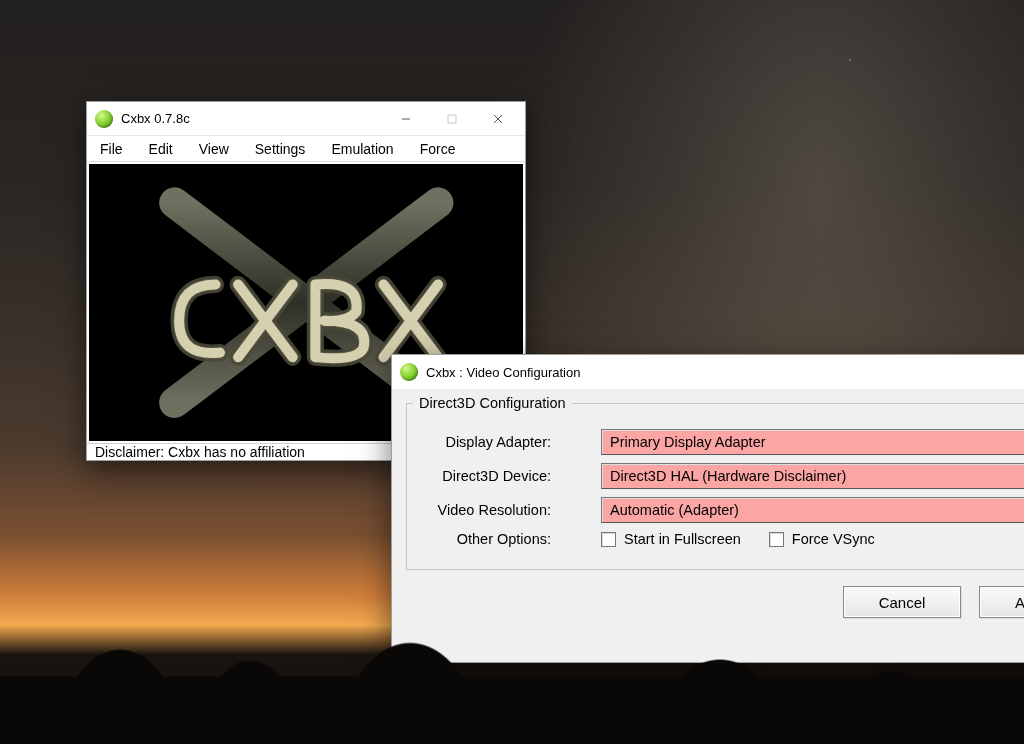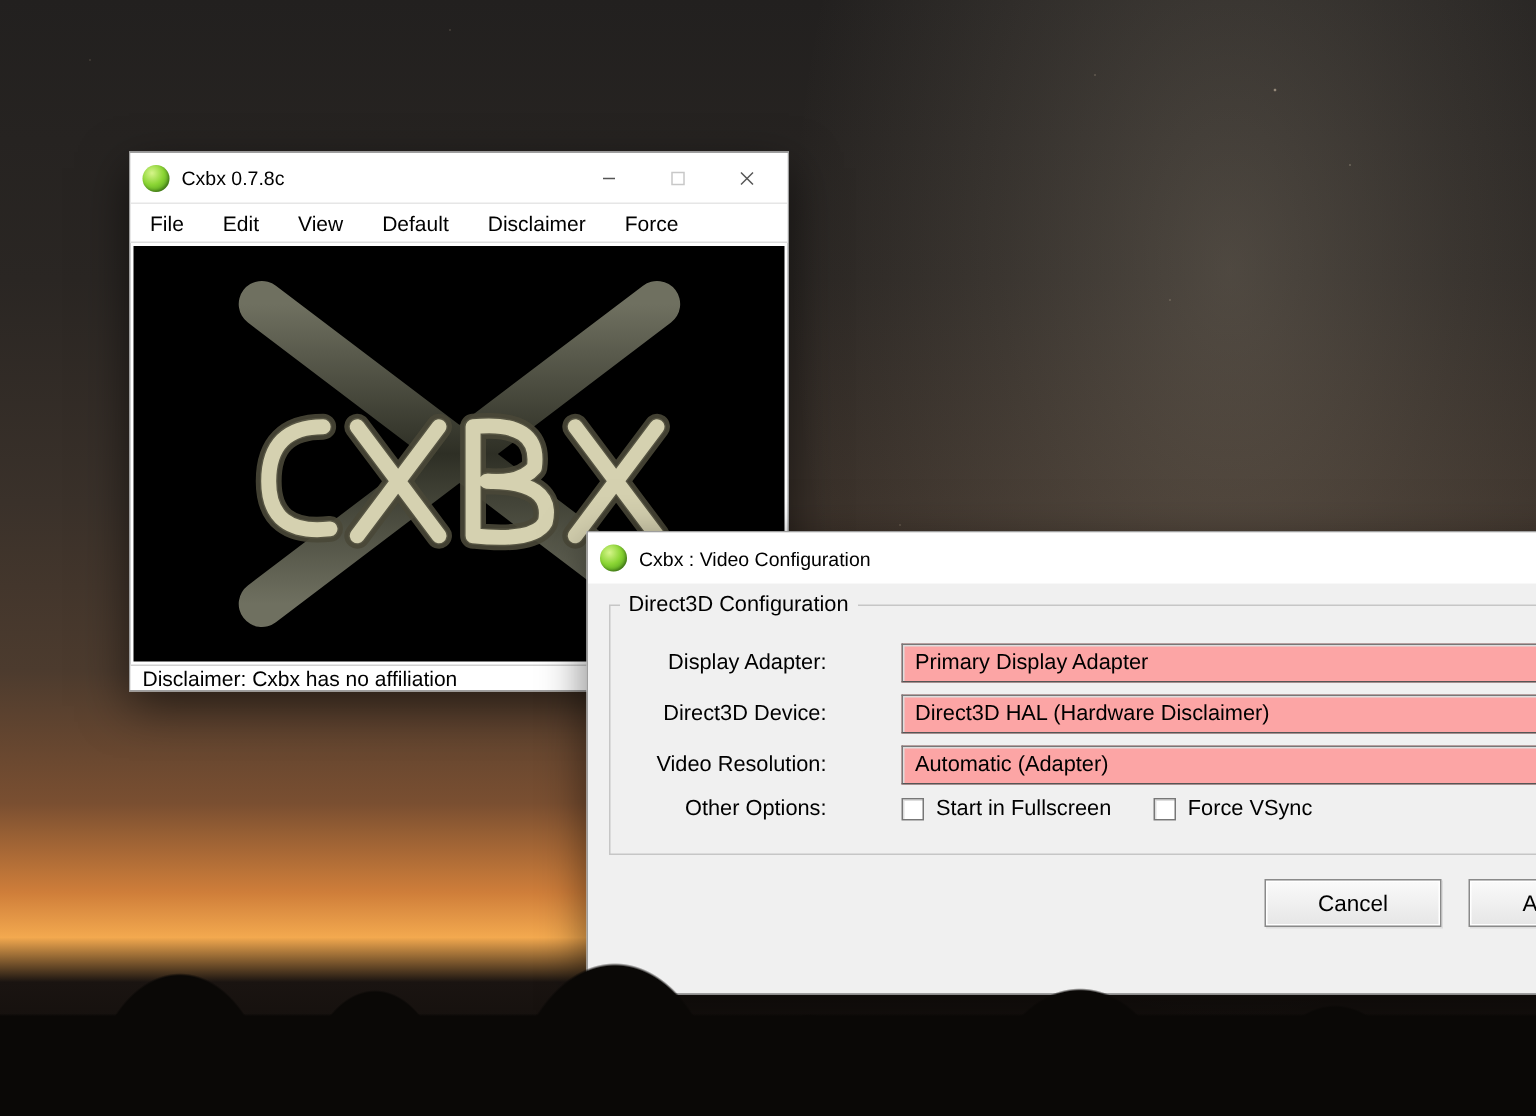--- a/index.html
+++ b/index.html
@@ -174,22 +174,22 @@
             </svg>
         </div>
       </div>
     </div>
 
     <div class="mainbody">
       <div class="menubar">
         <div class="menuitem">File</div>
         <div class="menuitem">Edit</div>
         <div class="menuitem">View</div>
-        <div class="menuitem">Default</div>
-        <div class="menuitem">Disclaimer</div>
+        <div class="menuitem">Settings</div>
+        <div class="menuitem">Emulation</div>
         <div class="menuitem">Force</div>
       </div>
 
       <div class="client-black">
         <svg viewBox="0 0 430 260">
           <defs>
             <linearGradient id="xGrad" x1="0" y1="0" x2="0" y2="1">
               <stop offset="0%" stop-color="#6f7060"></stop>
               <stop offset="50%" stop-color="#2e2f25"></stop>
               <stop offset="100%" stop-color="#6f7060"></stop>

